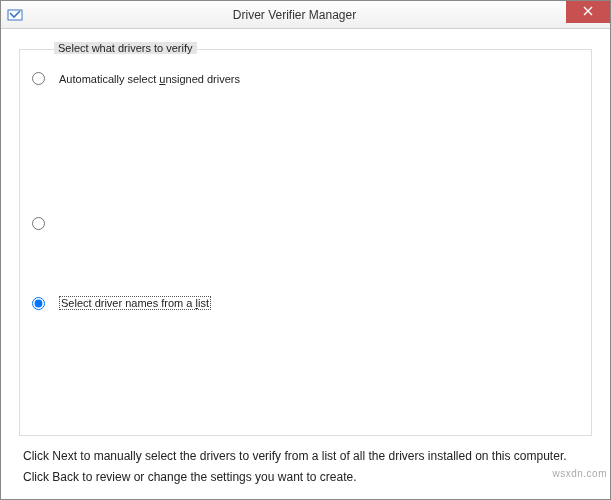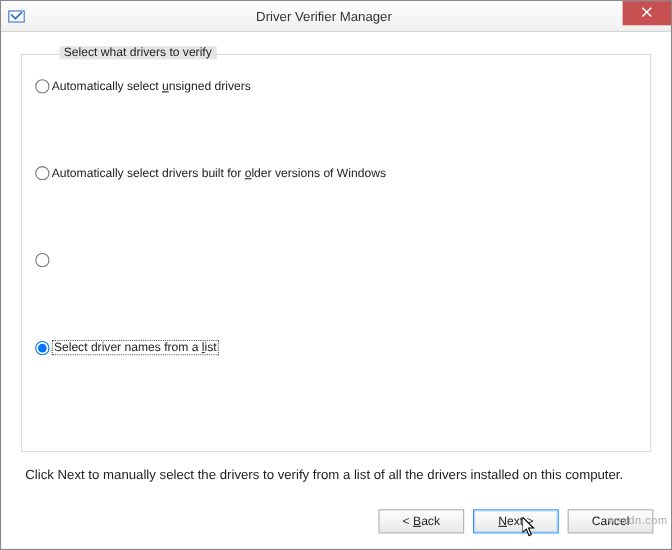--- a/index.html
+++ b/index.html
@@ -86,21 +86,21 @@
       left: 8px;
       background: #e5e5e5;
       padding: 0 4px;
       font-size: 11px;
       color: #222;
       margin-left: 26px;
     }
     .radio-row {
       display: flex;
       align-items: center;
-      gap: 2px;
+      gap: 14px;
       font-size: 11px;
       color: #222;
     }
     .radio-row input[type="radio"] {
       margin: 0;
       width: 13px;
       height: 13px;
     }
     .radio-row .u { text-decoration: underline; }
     .spacer-md { height: 66px; }
@@ -183,57 +183,38 @@
 
       <div style="height:10px"></div>
 
       <label class="radio-row">
         <input type="radio" name="drvsel" style="">
         <span><span>Automatically select </span><span class="u">u</span><span>nsigned drivers</span></span>
       </label>
 
       <div class="spacer-md"></div>
 
-      <label class="radio-row">
-        <input type="radio" name="drvsel" style="">
-        <span><span>Automatically select drivers built for </span><span class="u">o</span><span>lder versions of Windows</span></span>
-      </label>
 
       <div class="spacer-md"></div>
 
       <label class="radio-row">
         <input type="radio" name="drvsel" style="">
       </label>
 
       <div class="spacer-md"></div>
 
       <label class="radio-row">
         <input type="radio" name="drvsel" checked="" style="">
         <span class="selected-label"><span>Select driver names from a </span><span class="u">l</span><span>ist</span></span>
       </label>
 
       <div style="flex:1"></div>
     </div>
 
     <div class="help-text">
       <div>Click Next to manually select the drivers to verify from a list of all the drivers installed on this computer.</div>
+      <div>Click Back to review or change the settings you want to create.</div>
     </div>
   </div>
 
-  <div class="button-row">
-    <button class="btn">
-      <span><span>&lt; </span><span class="u">B</span><span>ack</span></span>
-    </button>
-    <button class="btn default">
-      <span><span></span><span class="u">N</span><span>ext &gt;</span></span>
-      <span class="cursor" style="left:44px; top:6px;">
-        <svg width="14" height="18" viewBox="0 0 14 18">
-            <path d="M0 0 L0 14 L3.5 11 L6 17 L8 16 L5.5 10 L10 10 Z" fill="#fff" stroke="#000" stroke-width="1"></path>
-          </svg>
-      </span>
-    </button>
-    <button class="btn">
-      <span>Cancel</span>
-    </button>
-  </div>
 
   <div class="watermark">wsxdn.com</div>
 </div>
 
 </body></html>

